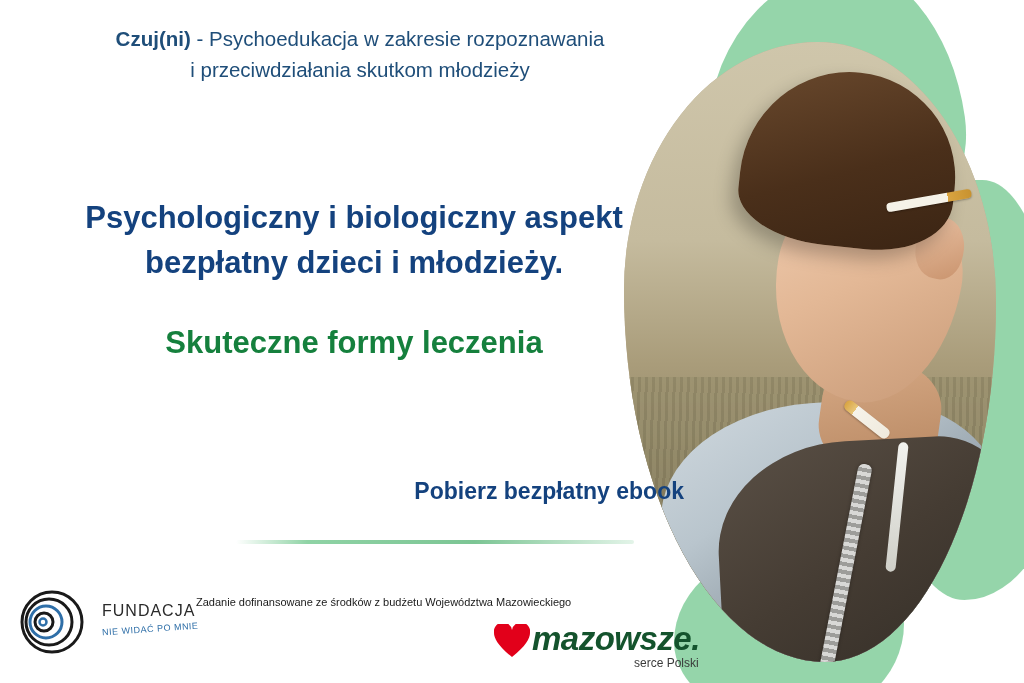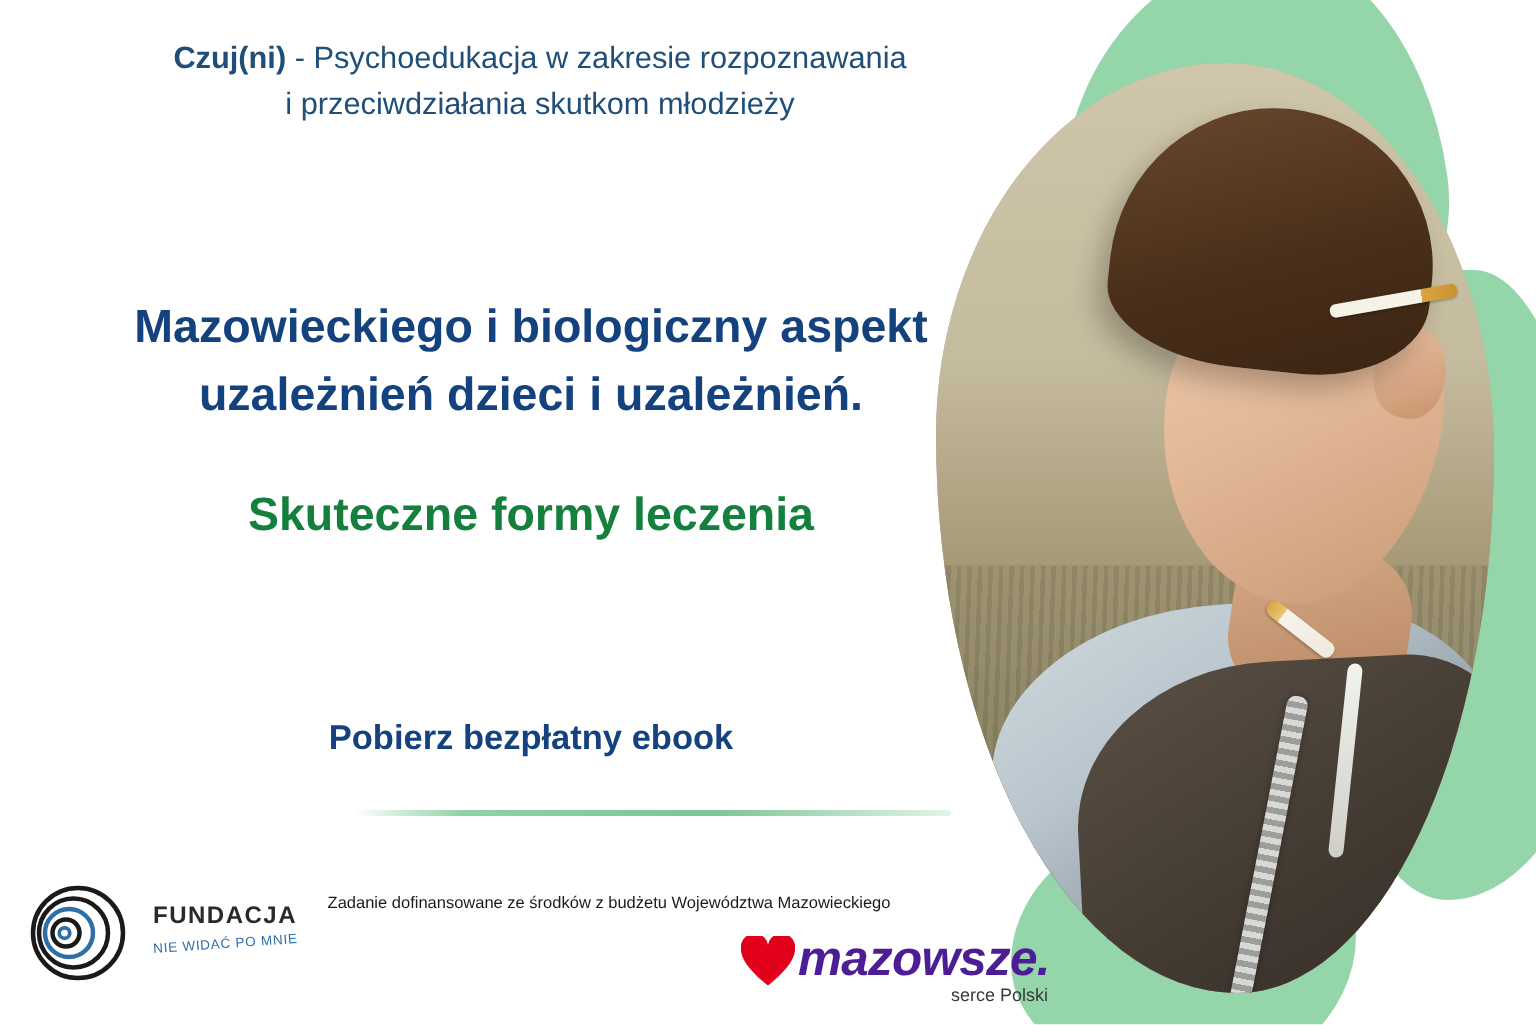--- a/index.html
+++ b/index.html
@@ -211,21 +211,21 @@
     color: #15803d;
     font-weight: bold;
     font-size: 31px;
   }
 
   .cta {
     position: absolute;
     top: 478px;
     left: 24px;
     width: 660px;
-    text-align: center;
+    text-align: right;
     color: #14427e;
     font-weight: bold;
     font-size: 23px;
     cursor: pointer;
   }
 
   .divider {
     position: absolute;
     top: 540px;
     left: 236px;
@@ -235,37 +235,37 @@
     border-radius: 3px;
   }
 
   .funding-note {
     position: absolute;
     top: 596px;
     left: 196px;
     width: 420px;
     font-size: 11px;
     color: #1a1a1a;
-    text-align: center;
+    text-align: left;
   }
 
   
   .found-logo {
     position: absolute;
     left: 18px;
     top: 588px;
     width: 200px;
     height: 70px;
   }
   .found-logo .lbl-main {
     position: absolute;
     left: 84px; top: 14px;
     font-size: 16px;
     letter-spacing: 1px;
-    font-weight: bold;
+    font-weight: normal;
     color: #2a2a2a;
   }
   .found-logo .lbl-sub {
     position: absolute;
     left: 84px; top: 36px;
     font-size: 9px;
     letter-spacing: .5px;
     color: #2f6fa8;
     transform: rotate(-4deg);
   }
@@ -277,21 +277,21 @@
     top: 620px;
     width: 240px;
     height: 58px;
   }
   .maz-word {
     position: absolute;
     left: 38px; top: 0;
     font-size: 33px;
     font-weight: bold;
     font-style: italic;
-    color: #4c1d95;
+    color: #14532d;
     letter-spacing: -.5px;
   }
   .maz-sub {
     position: absolute;
     left: 140px; top: 36px;
     font-size: 12px;
     color: #3a3a3a;
   }
   .maz-heart {
     position: absolute;
@@ -325,22 +325,22 @@
   </div>
 
   <div class="kicker">
     <div>
       <b>Czuj(ni)</b><span> - Psychoedukacja w zakresie rozpoznawania</span>
     </div>
     <div>i przeciwdziałania skutkom młodzieży</div>
   </div>
 
   <div class="headline">
-    <div>Mazowieckiego i biologiczny aspekt</div>
-    <div>uzależnień dzieci i uzależnień.</div>
+    <div>Psychologiczny i biologiczny aspekt</div>
+    <div>bezpłatny dzieci i młodzieży.</div>
   </div>
   <div class="headline-2">Skuteczne formy leczenia</div>
 
   <div class="cta">Pobierz bezpłatny ebook</div>
 
   <div class="divider"></div>
 
   <div class="funding-note">Zadanie dofinansowane ze środków z budżetu Województwa Mazowieckiego</div>
 
   <div class="found-logo">

